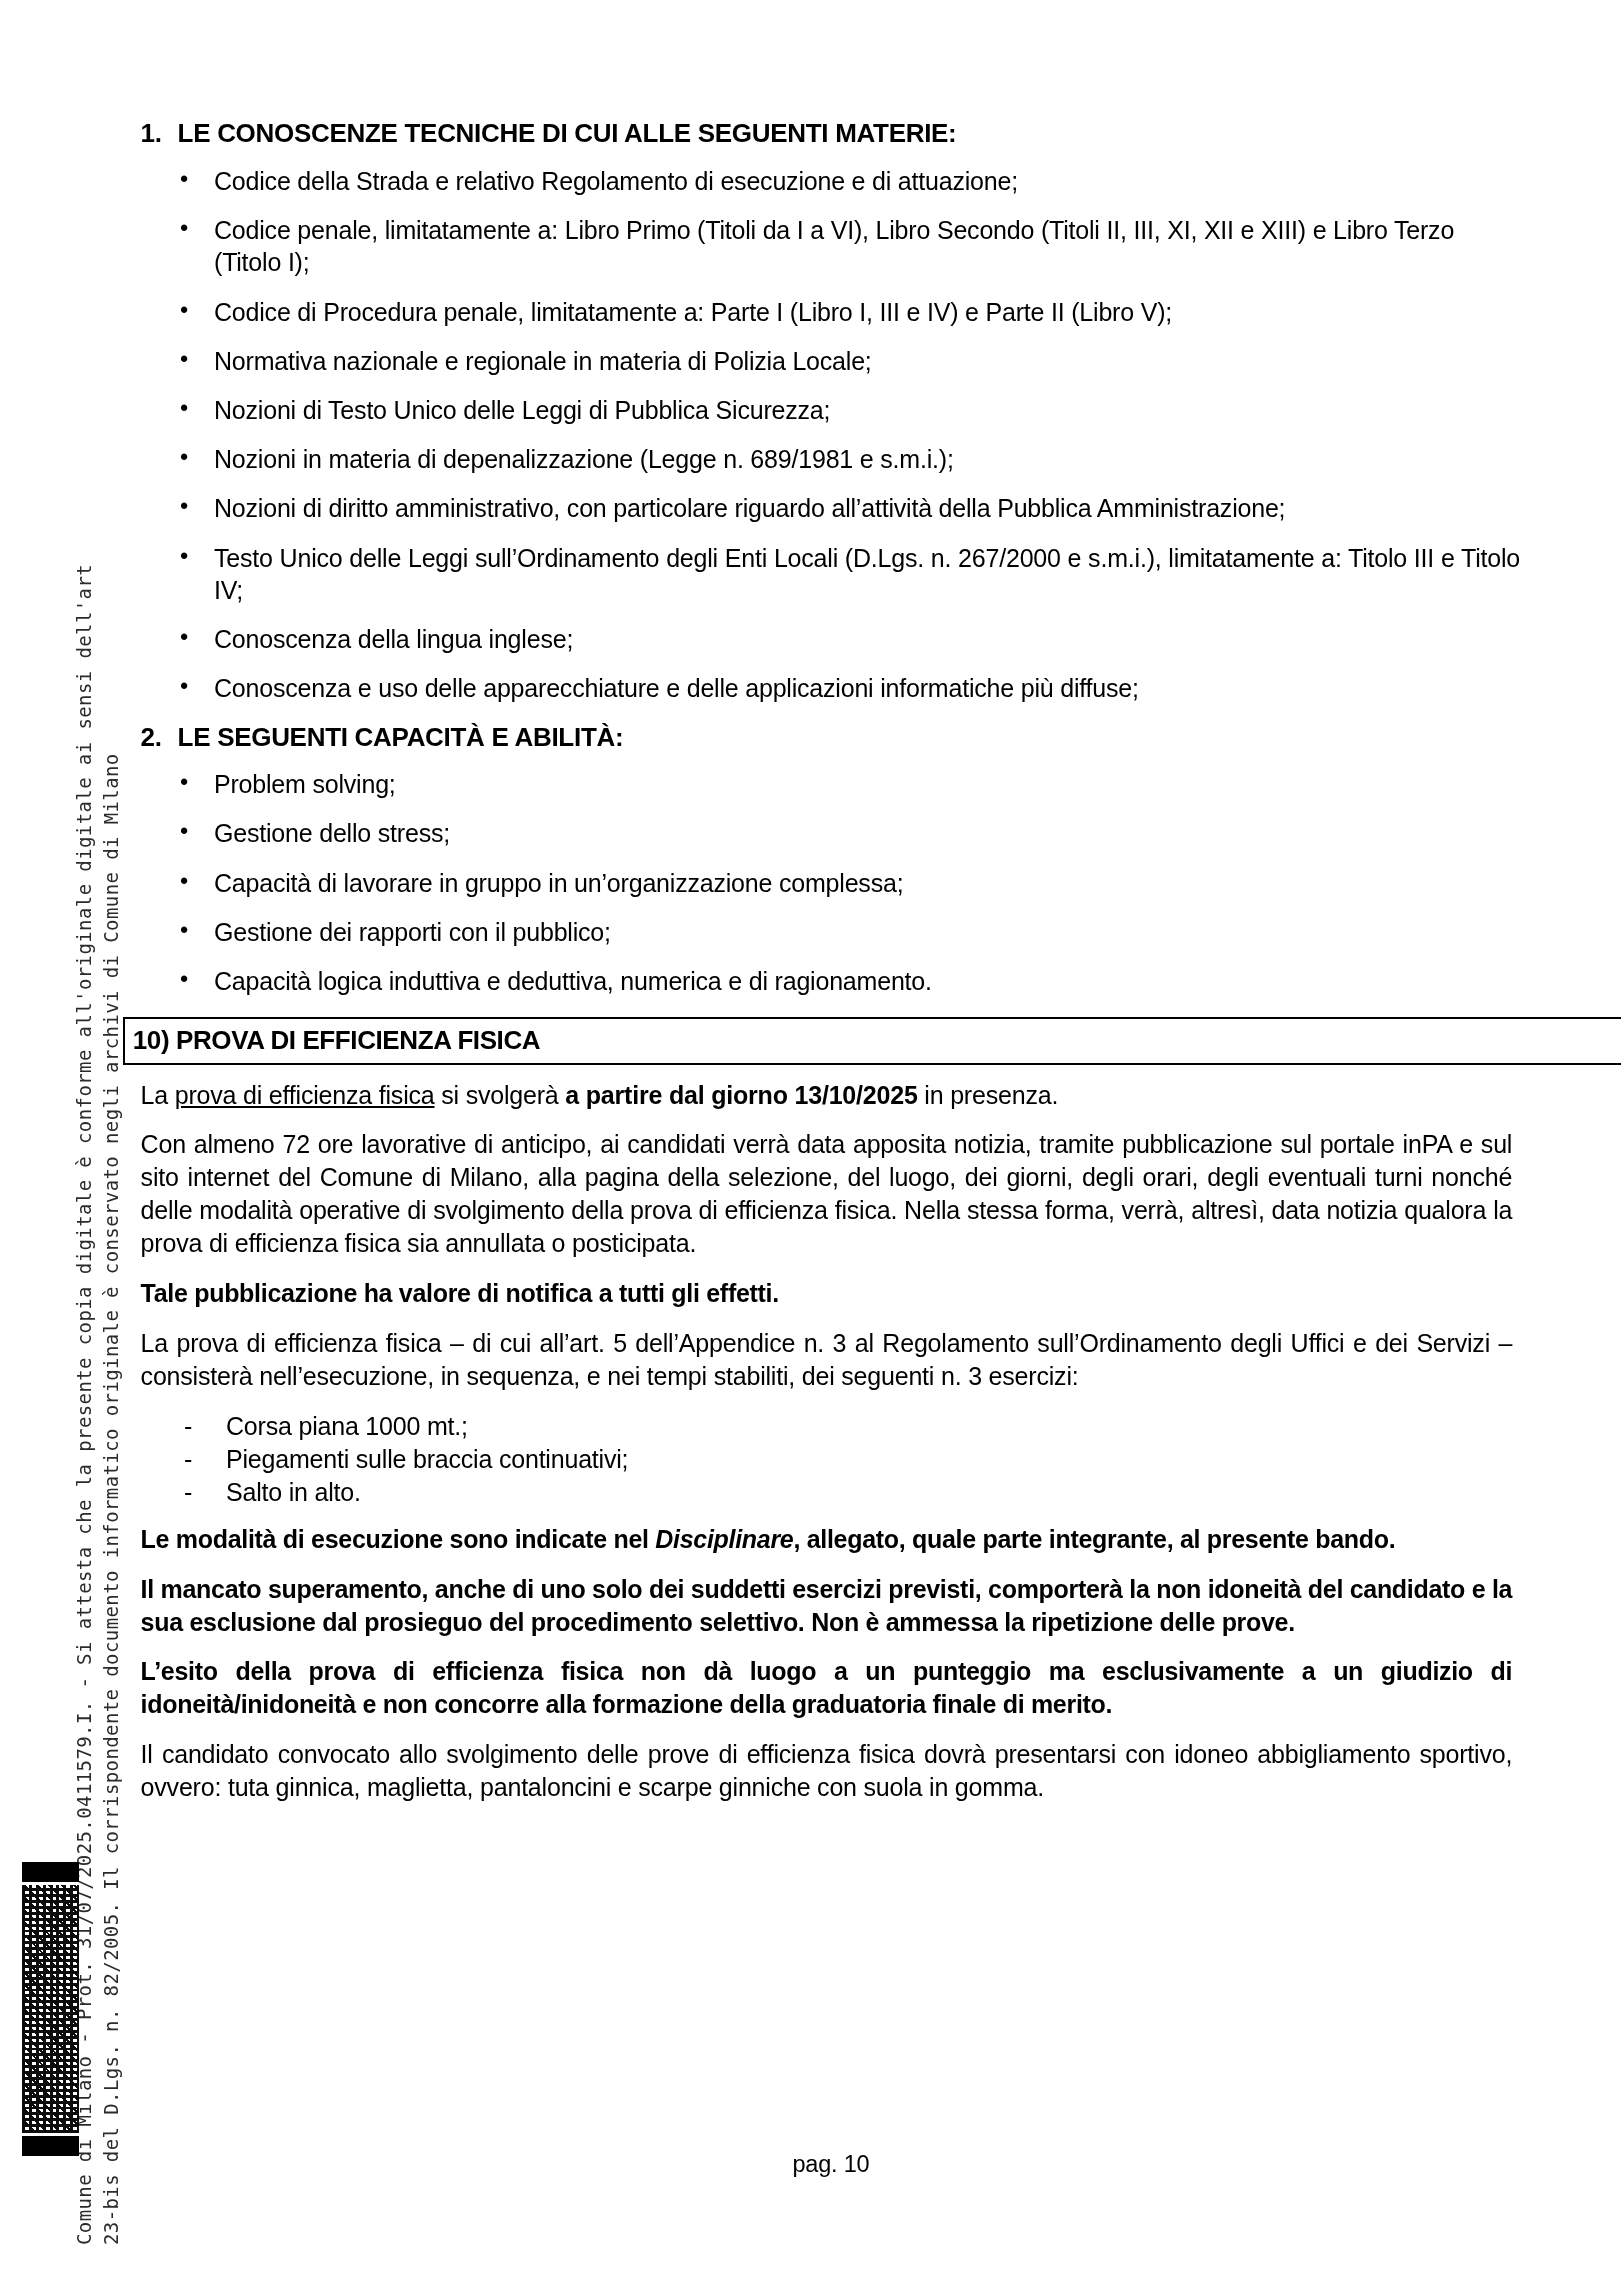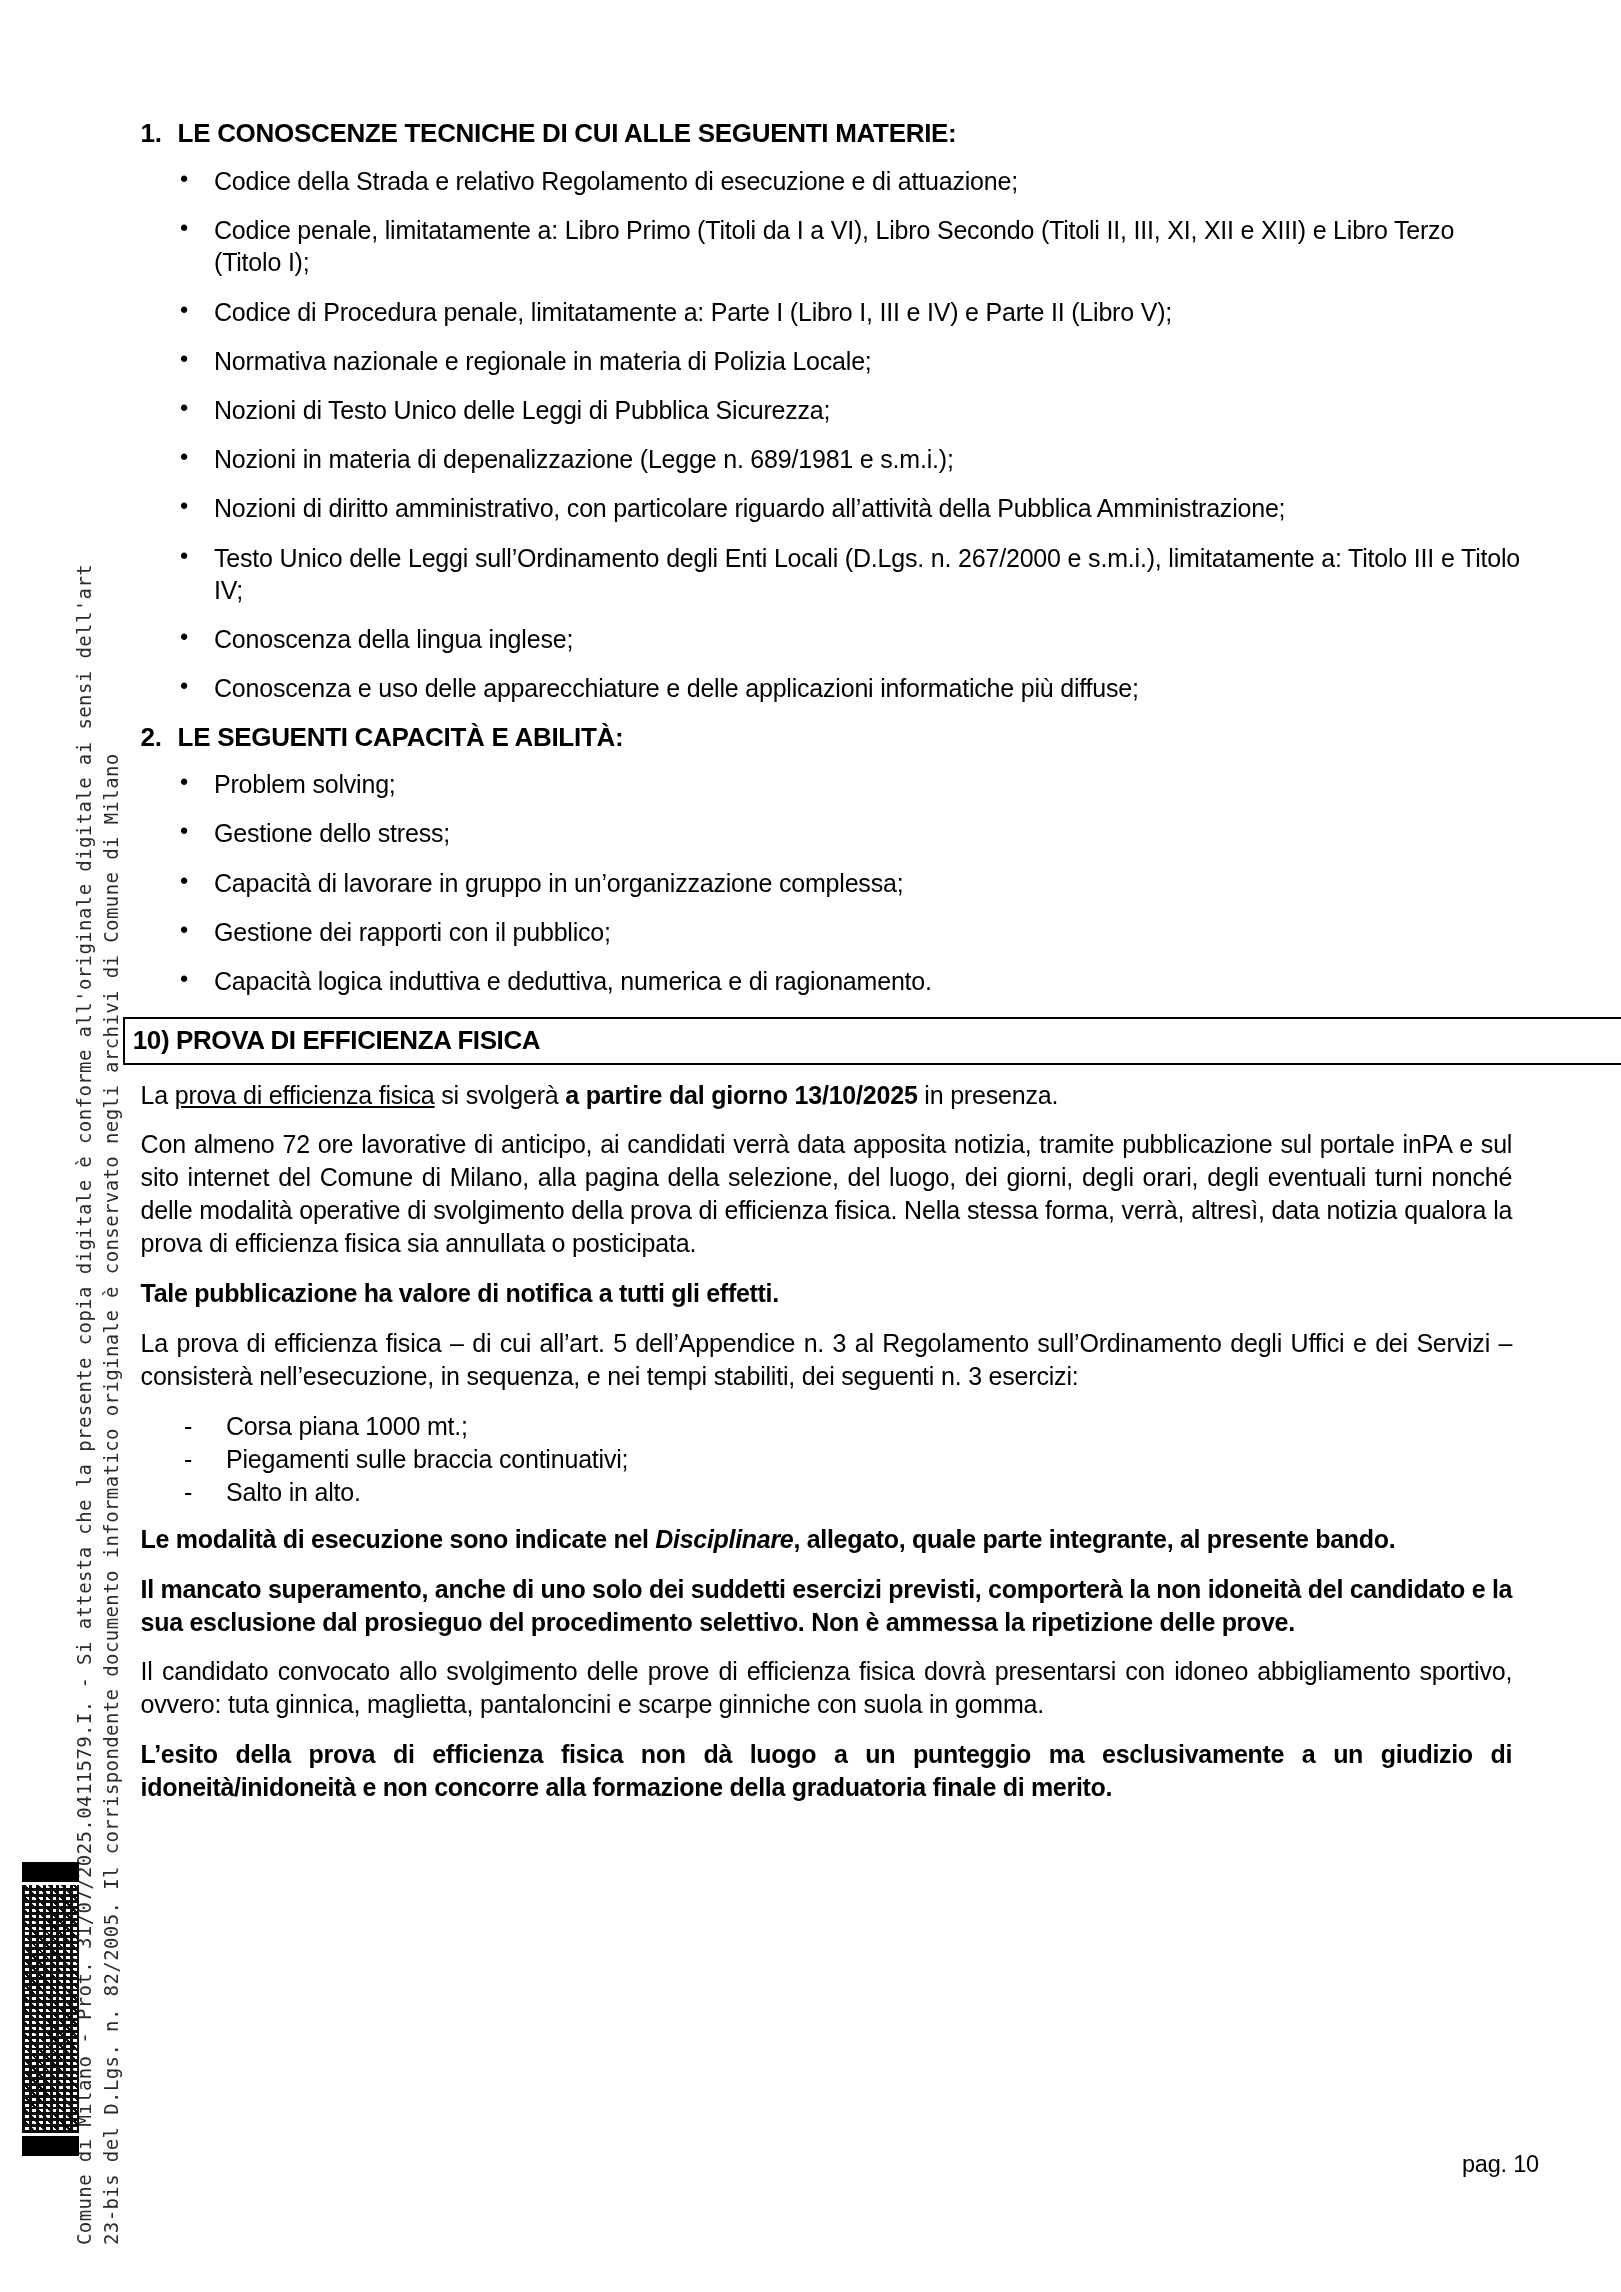--- a/index.html
+++ b/index.html
@@ -168,21 +168,21 @@
   p.nomargin { margin-bottom: 17px; }
   p.b { font-weight: bold; letter-spacing: -0.3px; }
   .u { text-decoration: underline; }
   .i { font-style: italic; }
 
   .footer {
     position: absolute;
     left: 0;
     top: 2151px;
     width: 1416px;
-    text-align: right;
+    text-align: center;
     font-size: 23.5px;
     letter-spacing: -0.2px;
   }
 </style>
 </head>
 <body>
 
 <div class="page">
 
   <div class="stamp-band">
@@ -253,23 +253,23 @@
       <ul class="dash-list">
         <li>Corsa piana 1000 mt.;</li>
         <li>Piegamenti sulle braccia continuativi;</li>
         <li>Salto in alto.</li>
       </ul>
 
       <p class="body b"><span>Le modalità di esecuzione sono indicate nel </span><span class="i">Disciplinare</span><span>, allegato, quale parte integrante, al presente bando.</span></p>
 
       <p class="body b">Il mancato superamento, anche di uno solo dei suddetti esercizi previsti, comporterà la non idoneità del candidato e la sua esclusione dal prosieguo del procedimento selettivo. Non è ammessa la ripetizione delle prove.</p>
 
+      <p class="body b">L’esito della prova di efficienza fisica non dà luogo a un punteggio ma esclusivamente a un giudizio di idoneità/inidoneità e non concorre alla formazione della graduatoria finale di merito.</p>
+
       <p class="body">Il candidato convocato allo svolgimento delle prove di efficienza fisica dovrà presentarsi con idoneo abbigliamento sportivo, ovvero: tuta ginnica, maglietta, pantaloncini e scarpe ginniche con suola in gomma.</p>
-
-      <p class="body b">L’esito della prova di efficienza fisica non dà luogo a un punteggio ma esclusivamente a un giudizio di idoneità/inidoneità e non concorre alla formazione della graduatoria finale di merito.</p>
 
     </div>
 
     <div class="footer">
       <span>pag. 10</span>
     </div>
   </div>
 
 </div>
 

